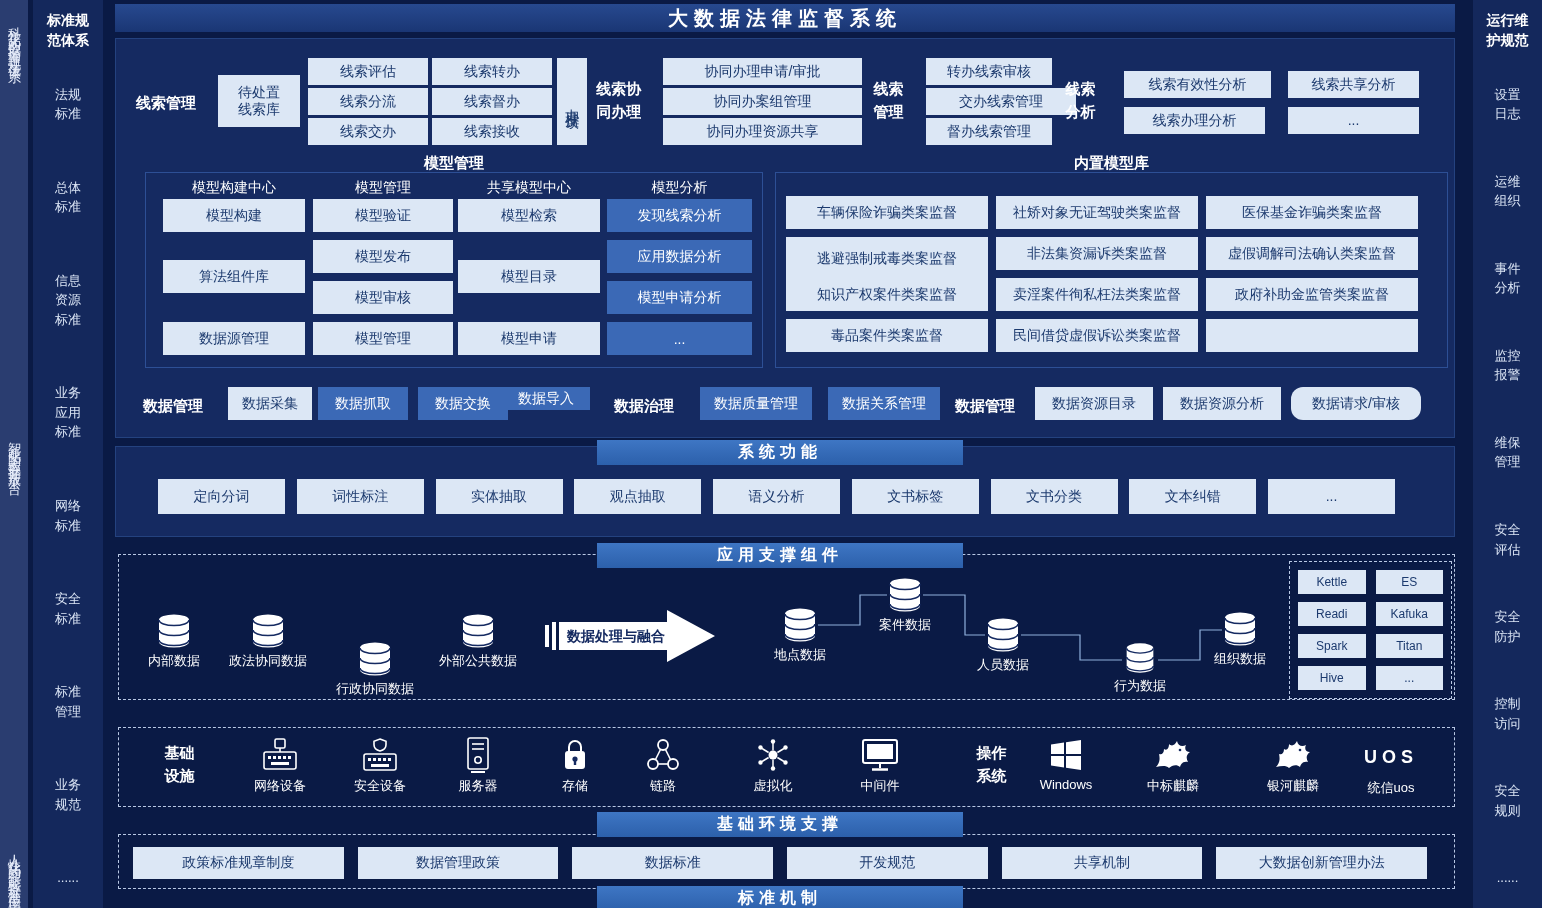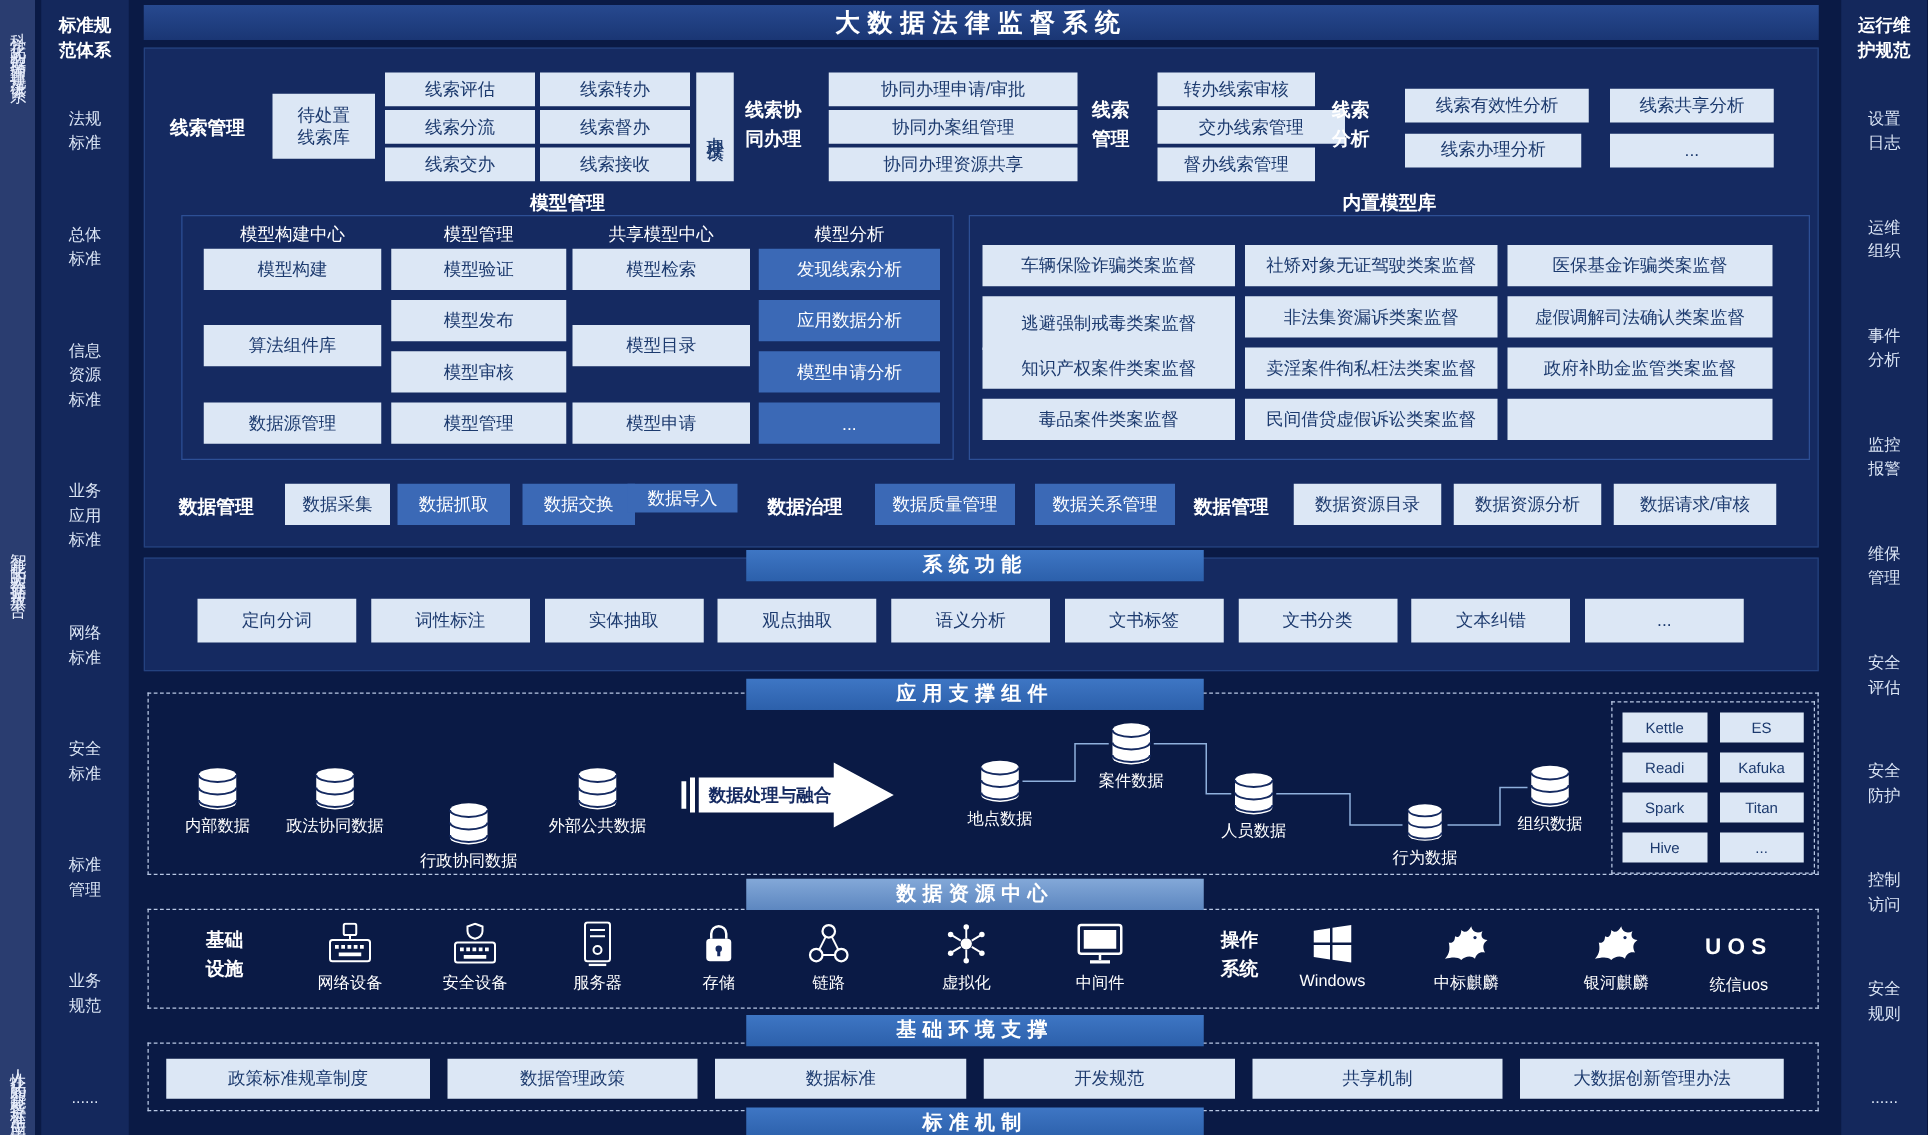--- a/index.html
+++ b/index.html
@@ -121,21 +121,21 @@
   <div class="abs lbox" style="left:663px;top:58px;width:199px;height:27px;">协同办理申请/审批</div>
   <div class="abs lbox" style="left:663px;top:88px;width:199px;height:27px;">协同办案组管理</div>
   <div class="abs lbox" style="left:663px;top:118px;width:199px;height:27px;">协同办理资源共享</div>
   <div class="abs wlabel wrap2" style="left:872px;top:78px;">线索管理</div>
   <div class="abs lbox" style="left:926px;top:58px;width:126px;height:27px;">转办线索审核</div>
   <div class="abs lbox" style="left:926px;top:88px;width:150px;height:27px;">交办线索管理</div>
   <div class="abs lbox" style="left:926px;top:118px;width:126px;height:27px;">督办线索管理</div>
   <div class="abs wlabel wrap2" style="left:1064px;top:78px;">线索分析</div>
   <div class="abs lbox" style="left:1124px;top:71px;width:147px;height:27px;">线索有效性分析</div>
   <div class="abs lbox" style="left:1288px;top:71px;width:131px;height:27px;">线索共享分析</div>
-  <div class="abs lbox" style="left:1124px;top:107px;width:141px;height:27px;font-family:Liberation Serif, serif;">线索办理分析</div>
+  <div class="abs lbox" style="left:1124px;top:107px;width:141px;height:27px;">线索办理分析</div>
   <div class="abs lbox" style="left:1288px;top:107px;width:131px;height:27px;">...</div>
 
   <div class="abs wlabel" style="left:145px;top:152px;width:618px;text-align:center;">模型管理</div>
   <div class="abs frame" style="left:145px;top:172px;width:618px;height:196px;"></div>
   <div class="abs colhead" style="left:163px;top:179px;width:142px;">模型构建中心</div>
   <div class="abs colhead" style="left:313px;top:179px;width:140px;">模型管理</div>
   <div class="abs colhead" style="left:458px;top:179px;width:142px;">共享模型中心</div>
   <div class="abs colhead" style="left:607px;top:179px;width:145px;">模型分析</div>
   <div class="abs lbox" style="left:163px;top:199px;width:142px;height:33px;">模型构建</div>
   <div class="abs lbox" style="left:163px;top:260px;width:142px;height:33px;">算法组件库</div>
@@ -171,21 +171,21 @@
   <div class="abs lbox" style="left:228px;top:387px;width:84px;height:33px;">数据采集</div>
   <div class="abs bbox" style="left:318px;top:387px;width:90px;height:33px;">数据抓取</div>
   <div class="abs bbox" style="left:418px;top:387px;width:90px;height:33px;">数据交换</div>
   <div class="abs bbox" style="left:502px;top:387px;width:88px;height:23px;">数据导入</div>
   <div class="abs wlabel nowrap" style="left:614px;top:395px;">数据治理</div>
   <div class="abs bbox" style="left:700px;top:387px;width:112px;height:33px;">数据质量管理</div>
   <div class="abs bbox" style="left:828px;top:387px;width:112px;height:33px;">数据关系管理</div>
   <div class="abs wlabel nowrap" style="left:955px;top:395px;">数据管理</div>
   <div class="abs lbox" style="left:1035px;top:387px;width:118px;height:33px;">数据资源目录</div>
   <div class="abs lbox" style="left:1163px;top:387px;width:118px;height:33px;">数据资源分析</div>
-  <div class="abs lbox" style="left:1291px;top:387px;width:130px;height:33px;">数据请求/审核</div>
+  <div class="abs lbox" style="left:1291px;top:387px;width:130px;height:33px;border-radius:12px;">数据请求/审核</div>
 
   <div class="abs panel" style="left:115px;top:446px;width:1340px;height:91px;"></div>
   <div class="bar bar-blue" style="top:440px;">系统功能</div>
   <div class="abs flexrow" style="left:158px;top:479px;width:1237px;height:35px;">
     <div class="lbox" style="width:127px;">定向分词</div>
     <div class="lbox" style="width:127px;">词性标注</div>
     <div class="lbox" style="width:127px;">实体抽取</div>
     <div class="lbox" style="width:127px;">观点抽取</div>
     <div class="lbox" style="width:127px;">语义分析</div>
     <div class="lbox" style="width:127px;">文书标签</div>
@@ -300,21 +300,20 @@
     <div class="lbox">Kettle</div>
     <div class="lbox">ES</div>
     <div class="lbox">Readi</div>
     <div class="lbox">Kafuka</div>
     <div class="lbox">Spark</div>
     <div class="lbox">Titan</div>
     <div class="lbox">Hive</div>
     <div class="lbox">...</div>
   </div>
 
-  <div class="bar bar-light" style="top:703px;">数据资源中心</div>
 
   <div class="abs dashed" style="left:118px;top:727px;width:1337px;height:80px;"></div>
   <div class="abs wlabel wrap2" style="left:163px;top:742px;">基础设施</div>
 
   <div class="infra-item" style="left:232px;top:736px;">
     <span class="ic">
         <svg width="36" height="34" viewBox="0 0 36 34">
           <rect x="13" y="1" width="10" height="9" rx="1.5" fill="none" stroke="#fff" stroke-width="1.6"></rect>
           <path d="M18,10 v4" stroke="#fff" stroke-width="1.6"></path>
           <rect x="2" y="14" width="32" height="17" rx="2" fill="none" stroke="#fff" stroke-width="1.6"></rect>

